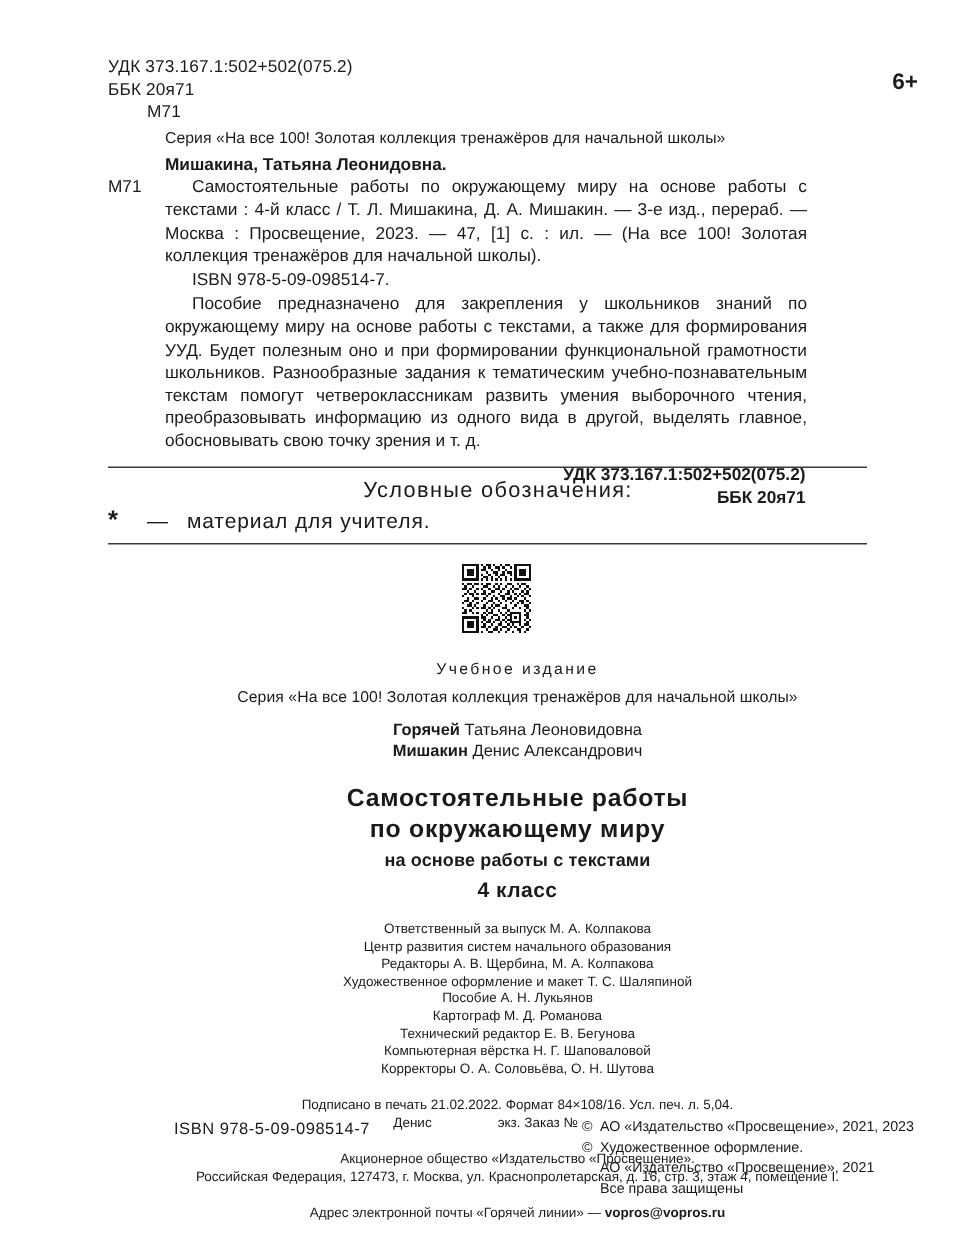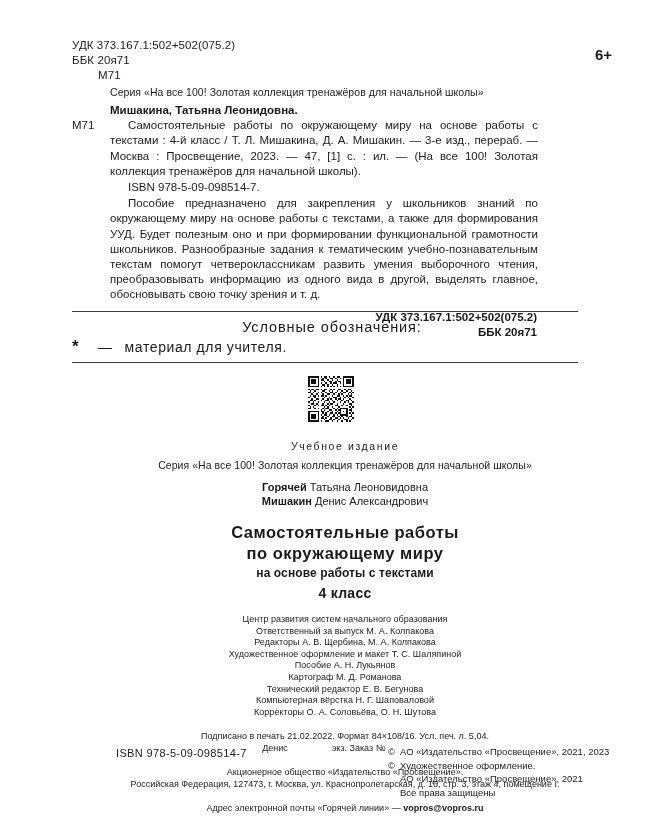--- a/index.html
+++ b/index.html
@@ -540,22 +540,22 @@
     </div>
 
     <div class="book-title">
       <div class="l1">Самостоятельные  работы</div>
       <div class="l2">по  окружающему  миру</div>
       <div class="l3">на основе работы с текстами</div>
       <div class="l4">4 класс</div>
     </div>
 
     <div class="credits">
+      <div>Ответственный за выпуск  М. А. Колпакова</div>
       <div>Центр развития систем начального образования</div>
-      <div>Ответственный за выпуск  М. А. Колпакова</div>
       <div>Редакторы  А. В. Щербина, М. А. Колпакова</div>
       <div>Художественное оформление и макет  Т. С. Шаляпиной</div>
       <div>Пособие  А. Н. Лукьянов</div>
       <div>Картограф  М. Д. Романова</div>
       <div>Технический редактор  Е. В. Бегунова</div>
       <div>Компьютерная вёрстка  Н. Г. Шаповаловой</div>
       <div>Корректоры  О. А. Соловьёва, О. Н. Шутова</div>
     </div>
 
     <div class="print-info">

